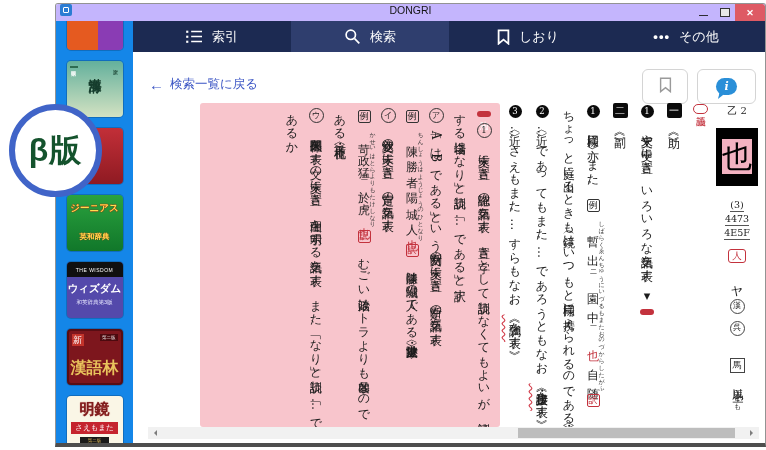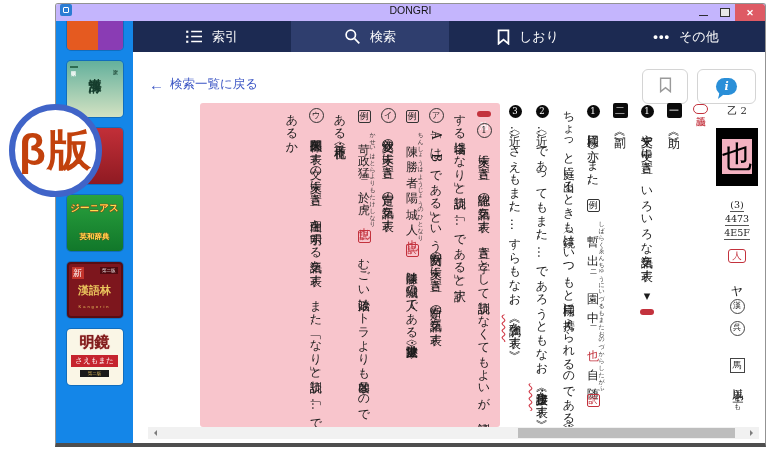--- a/index.html
+++ b/index.html
@@ -41,31 +41,31 @@
   .ge-sub{font-size:7.5px;font-weight:bold;color:#ffdf4e;text-shadow:0 0 1px #b00}
   .ge-ed{font-size:8px;color:#fff;font-family:"DejaVu Serif",serif}
   .book-wisdom{background:#5449ab;display:flex;flex-direction:column;align-items:center}
   .wi-band{width:100%;flex:0 0 15px;background:#101010;color:#fff;font-size:5px;display:flex;align-items:center;justify-content:center;letter-spacing:.5px}
   .wi-title{font-size:10.5px;font-weight:bold;color:#fff;margin-top:5px}
   .wi-sub{font-size:5.5px;color:#e8e8ff;margin-top:3px}
   .book-kangorin{background:#7d161d;border:2px solid #580d13;box-sizing:border-box;display:flex;flex-direction:column;align-items:center}
   .ka-row{width:100%;display:flex;justify-content:space-between;align-items:flex-start;padding:3px 3px 0;box-sizing:border-box}
   .ka-shin{background:#c2332b;color:#fff;font-size:9px;width:12px;height:12px;line-height:12px;text-align:center}
   .ka-ed{background:#4d0a0f;color:#fff;font-size:4.5px;padding:1px 2px}
-  .ka-title{font-size:11px;font-weight:bold;color:#e9c35c;font-family:"DejaVu Serif",serif;margin-top:4px}
+  .ka-title{font-size:16px;font-weight:bold;color:#e9c35c;font-family:"DejaVu Serif",serif;margin-top:12px}
   .ka-roman{font-size:4px;color:#e9c35c;letter-spacing:2px;margin-top:6px}
   .book-meikyo{background:#faf6e6;display:flex;flex-direction:column;align-items:center}
   .me-title{font-size:15px;font-weight:bold;color:#7f1d1d;font-family:"DejaVu Serif",serif;margin-top:4px;text-shadow:0 0 1px #a33}
   .me-sub{background:#c5242e;color:#fff;font-size:7.5px;padding:1px 4px;margin-top:3px}
   .me-ed{background:#1a1a1a;color:#e9c35c;font-size:4.5px;padding:1px 8px;margin-top:3px}
 
   
   .beta-badge{position:absolute;left:9px;top:104px;width:93px;height:93px;border-radius:50%;background:#fff;
               border:6px solid #4064c8;box-sizing:border-box;z-index:60;display:flex;align-items:center;justify-content:center;
-              color:#c2410c;font-size:44px;font-weight:bold;letter-spacing:1px}
+              color:#14532d;font-size:32px;font-weight:bold;letter-spacing:1px}
 
   
   .main{flex:1;display:flex;flex-direction:column;min-width:0}
   .navbar{flex:0 0 31px;height:31px;background:#1c2a52;display:flex}
   .tab{flex:1;display:flex;align-items:center;justify-content:center;gap:9px;color:#fff;font-size:13px;cursor:pointer}
   .tab.active{background:#2f3e6e}
   .tab svg{display:block}
   .more-dots{font-size:13px;font-weight:bold;letter-spacing:1px;line-height:8px}
 
   
@@ -160,20 +160,25 @@
 
       <div class="book book-red"></div>
 
       <div class="book book-genius">
         <span class="ge-brand">GENIUS</span>
         <span class="ge-title">ジーニアス</span>
         <span class="ge-sub">英和辞典</span>
         <span class="ge-ed">G5</span>
       </div>
 
+      <div class="book book-wisdom">
+        <span class="wi-band">THE WISDOM</span>
+        <span class="wi-title">ウィズダム</span>
+        <span class="wi-sub">和英辞典第3版</span>
+      </div>
 
       <div class="book book-kangorin">
         <span class="ka-row">
           <span class="ka-shin">新</span>
           <span class="ka-ed">第二版</span>
         </span>
         <span class="ka-title">漢語林</span>
         <span class="ka-roman">Kangorin</span>
       </div>
 

